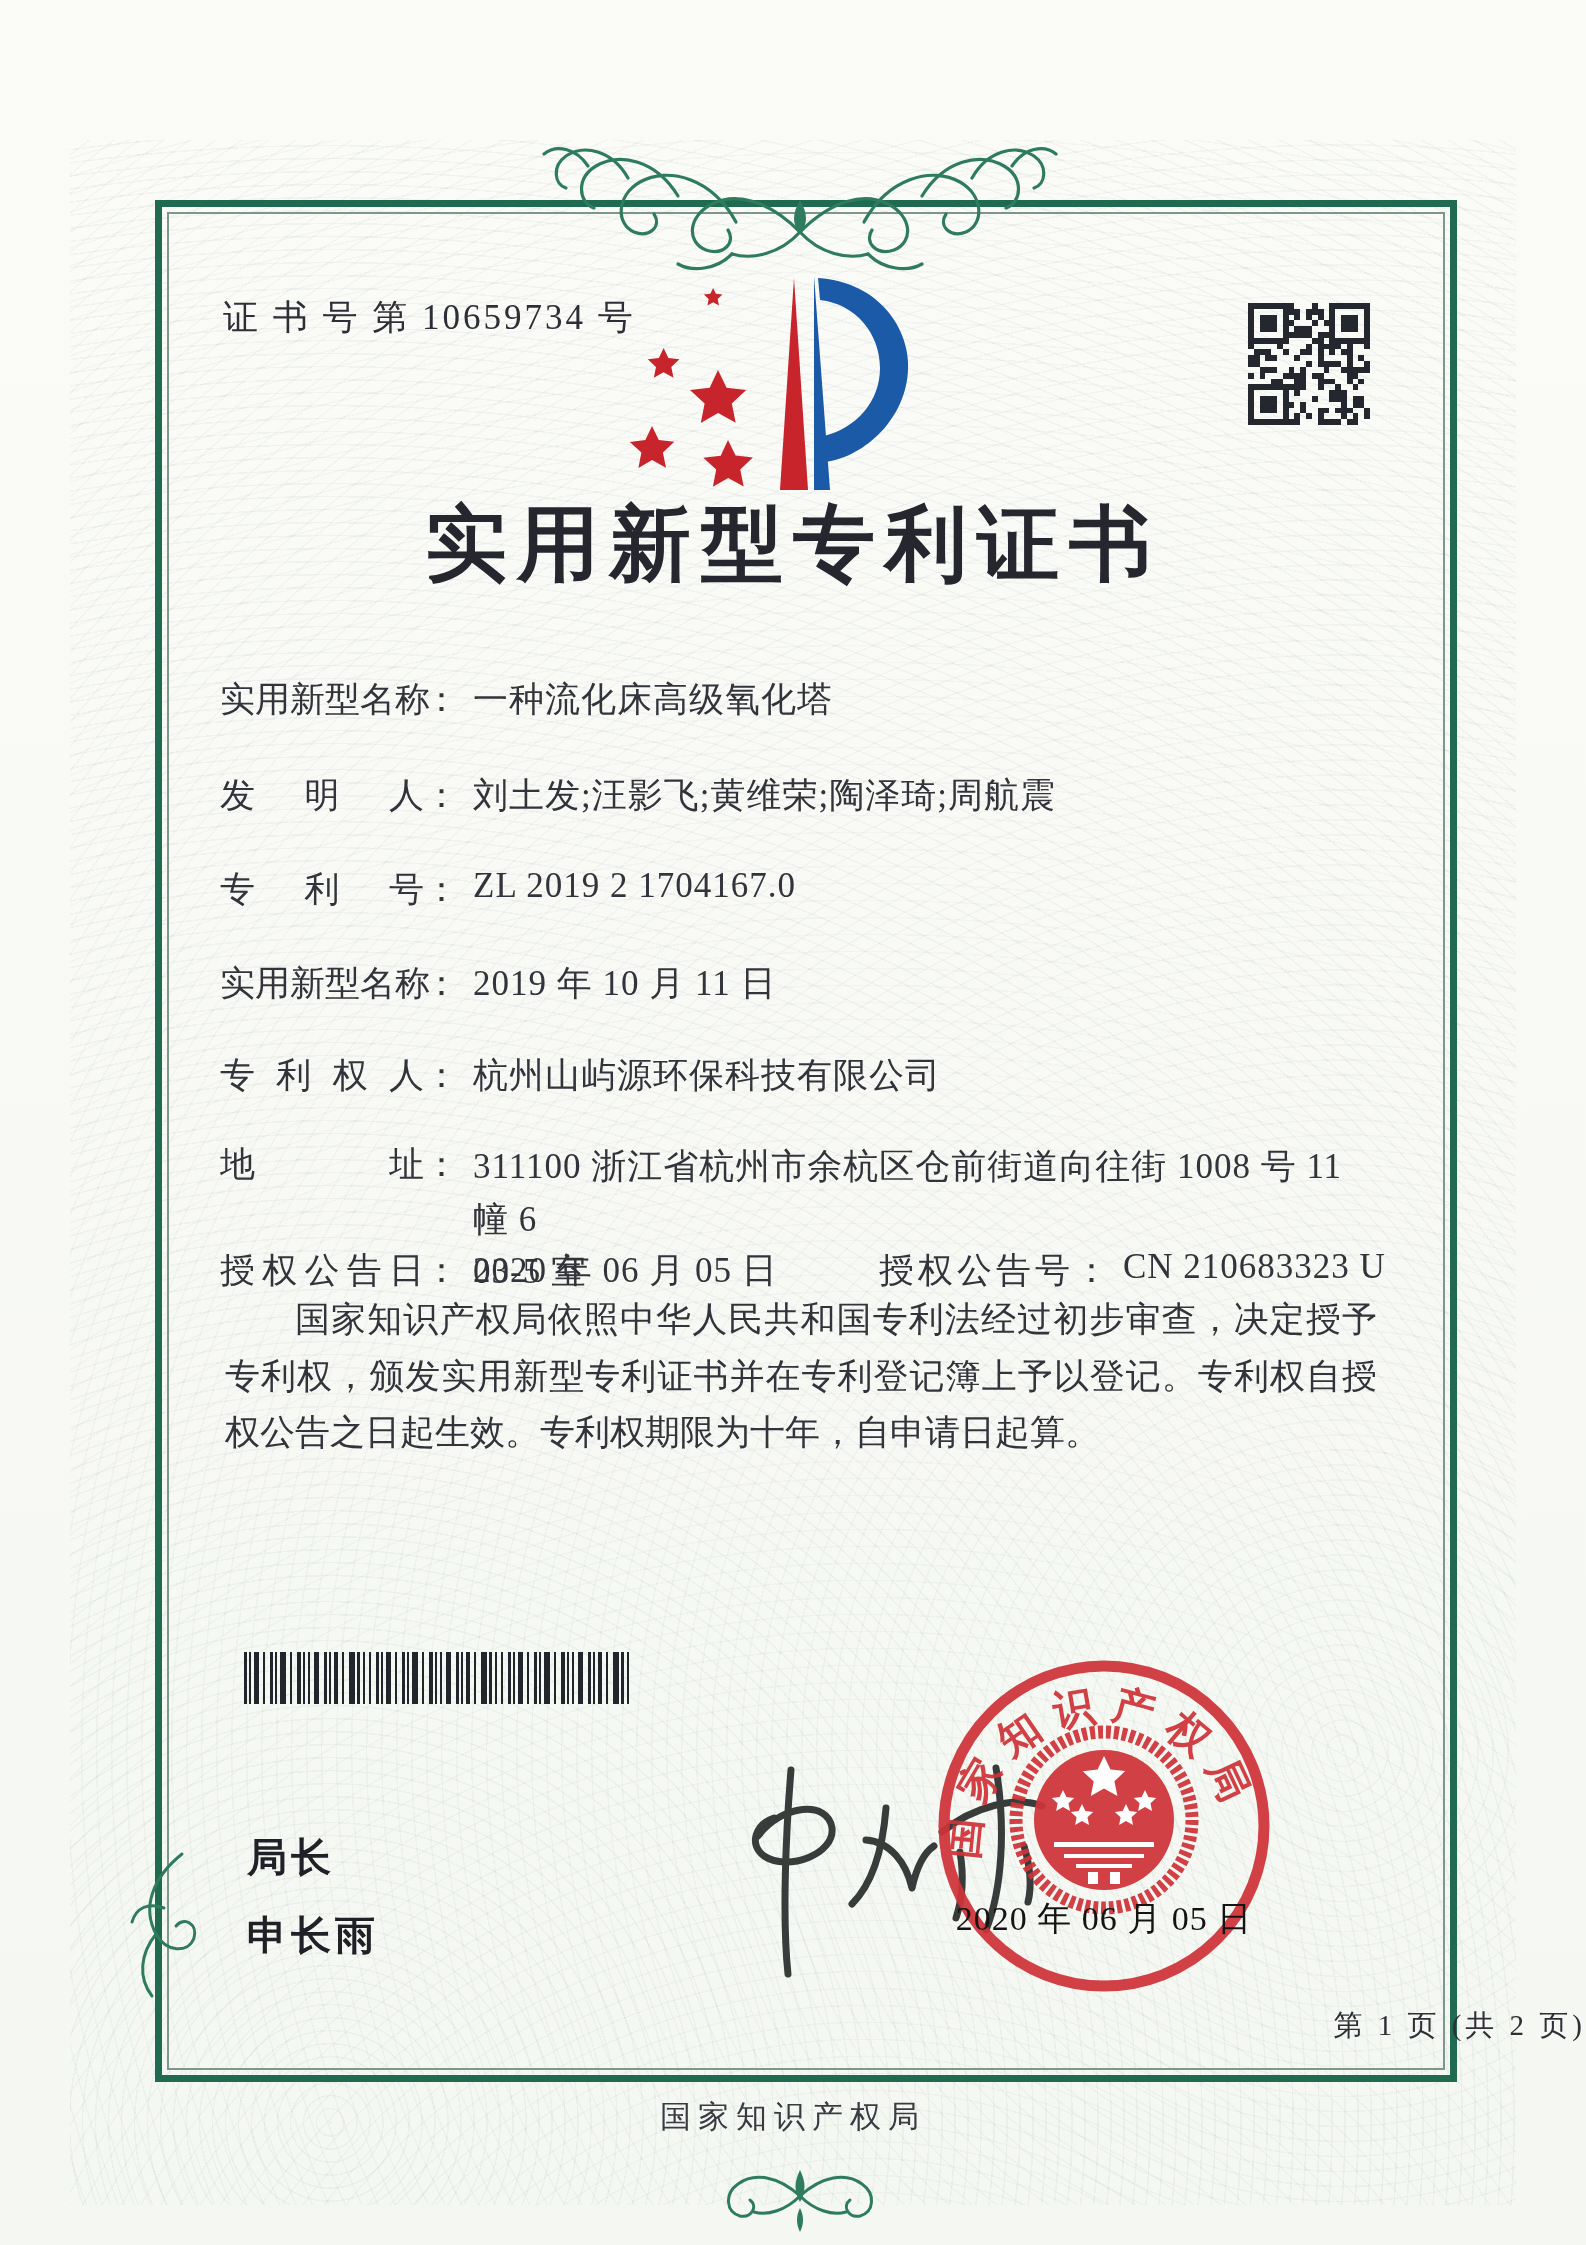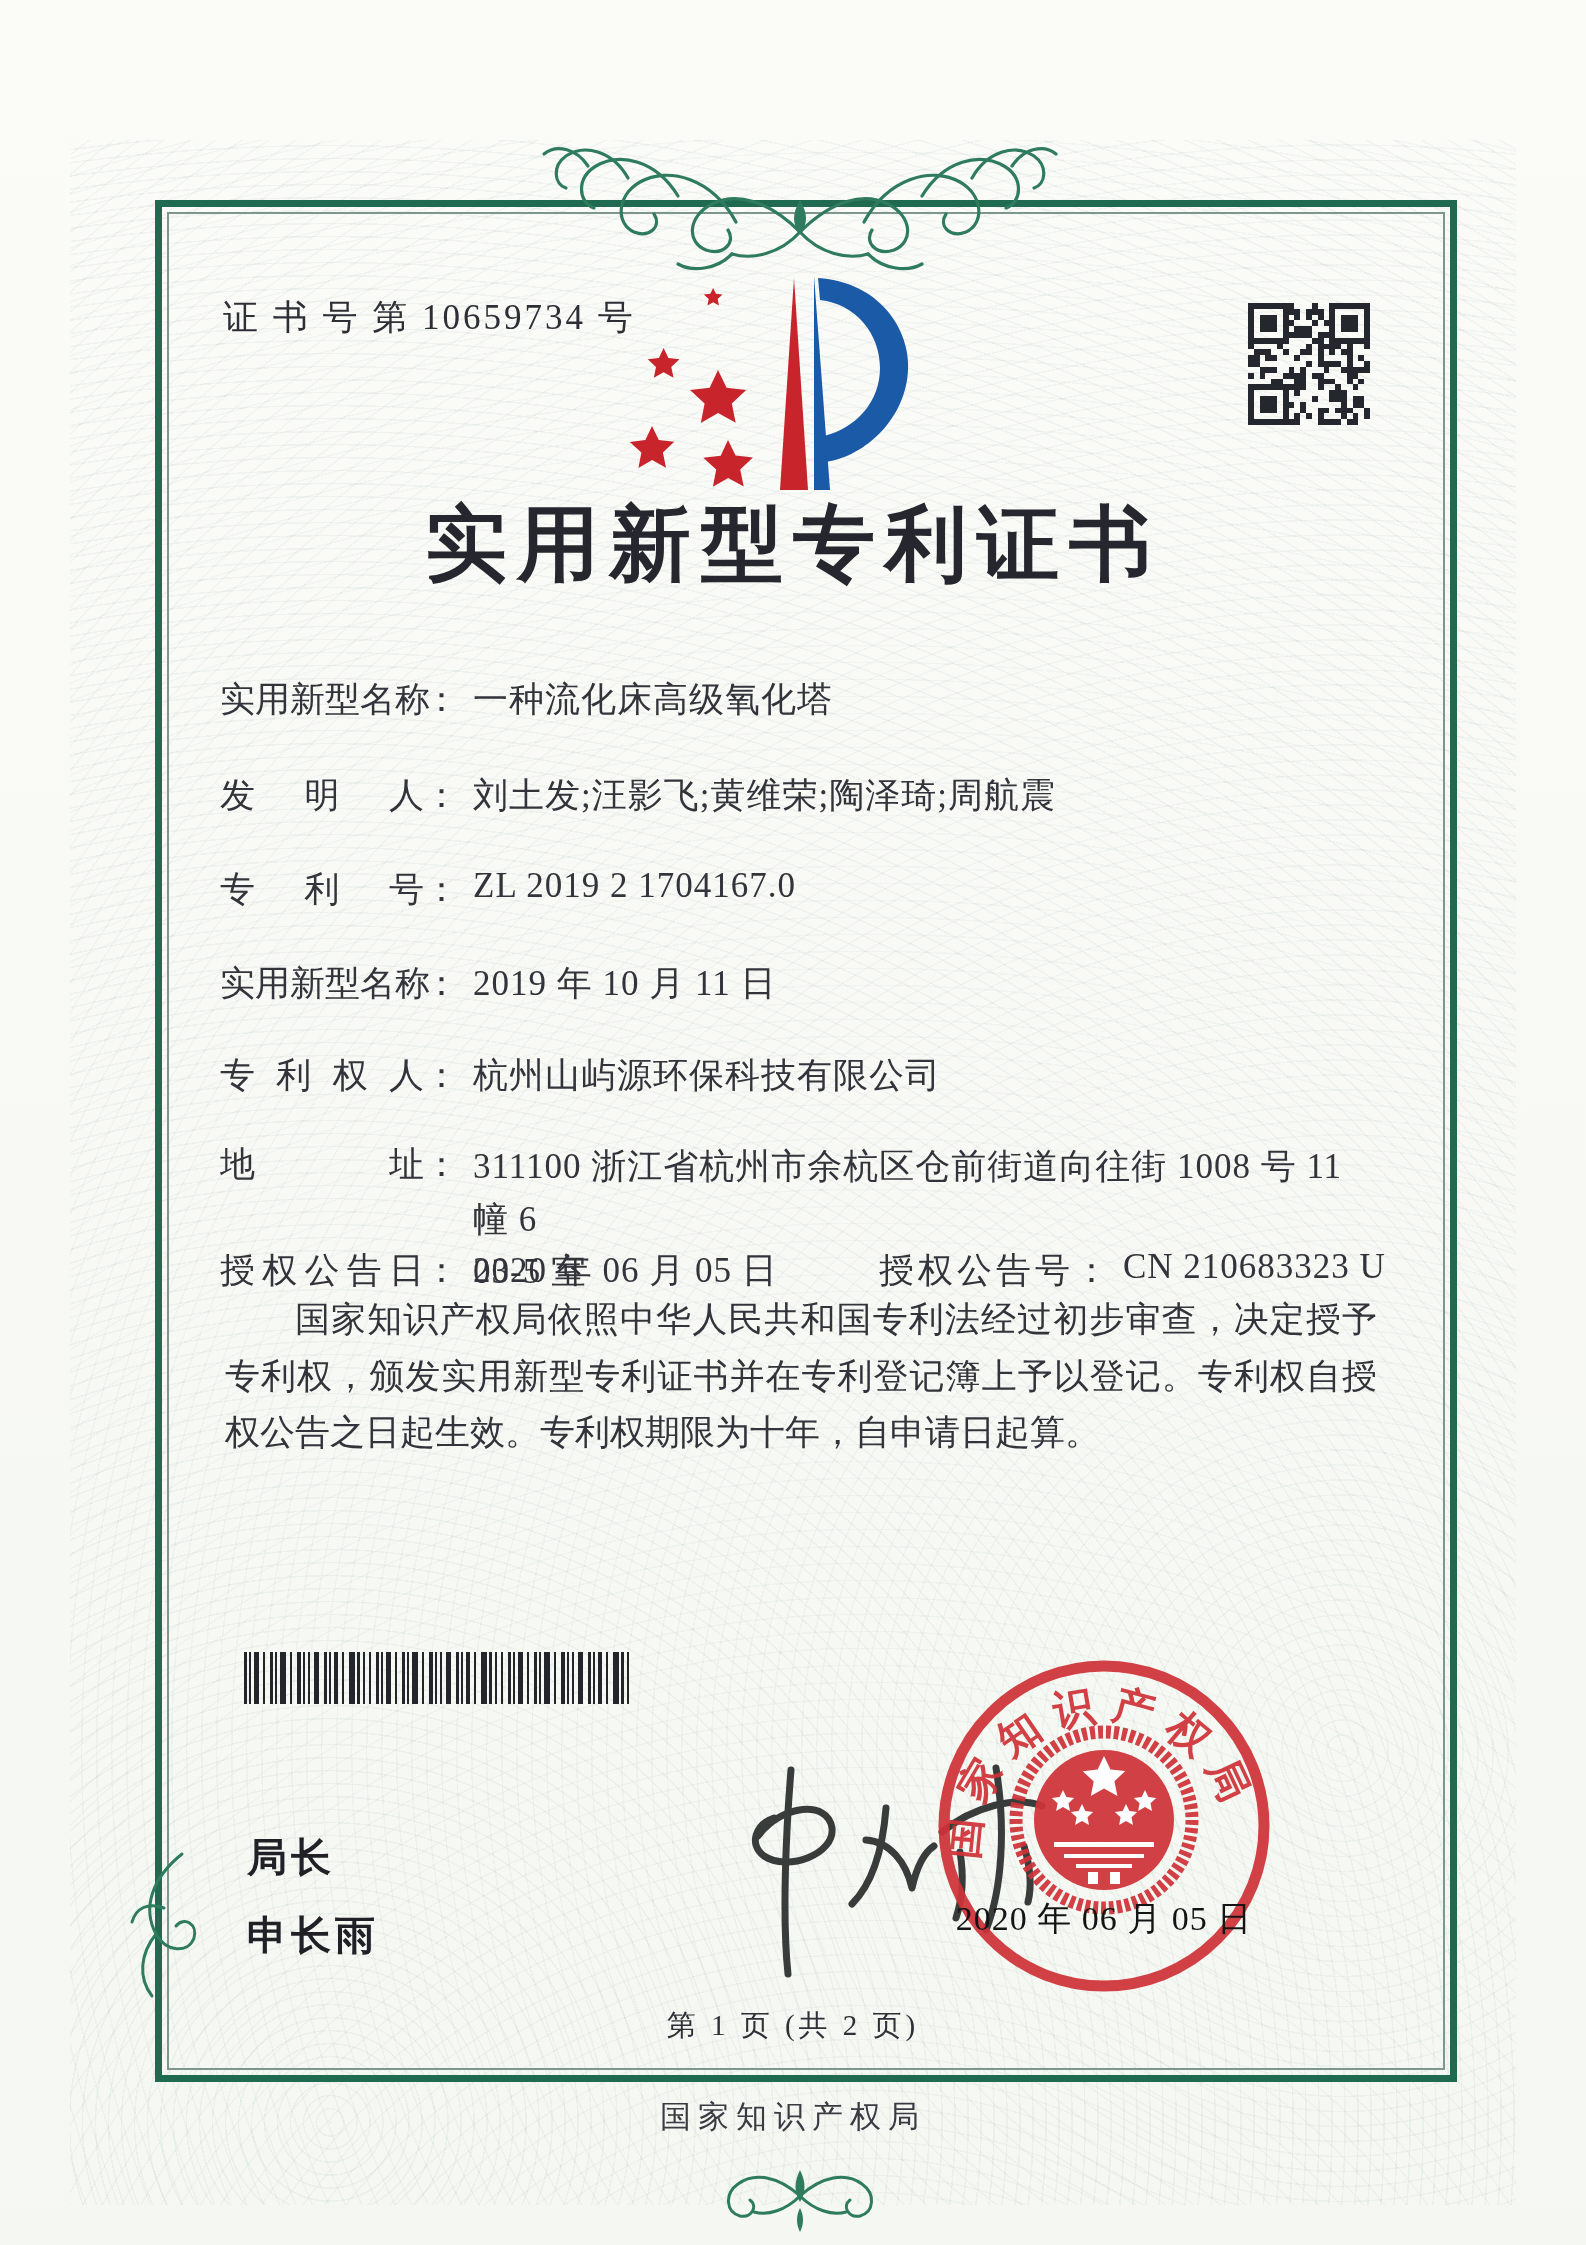--- a/index.html
+++ b/index.html
@@ -62,21 +62,21 @@
         font-weight:700;font-size:40px;color:#202026;letter-spacing:4px;}
   .signer{left:247px;top:1908px;font-family:"Liberation Sans","DejaVu Sans",sans-serif;
         font-weight:700;font-size:40px;color:#202026;letter-spacing:4px;}
 
   .signature{left:690px;top:1748px;width:360px;height:235px;}
 
   .seal{left:930px;top:1652px;width:348px;height:348px;opacity:.93;}
   .seal-date{left:930px;top:1896px;width:348px;text-align:center;font-size:34px;color:#141414;
              letter-spacing:1px;z-index:3;}
 
-  .page-indicator{left:0;top:2006px;width:1586px;text-align:center;font-size:29px;color:#2f2f37;letter-spacing:4px;}
+  .page-indicator{left:0;top:2006px;width:1586px;text-align:right;font-size:29px;color:#2f2f37;letter-spacing:4px;}
   .continuation{left:0;top:2096px;width:1586px;text-align:center;font-size:31px;color:#3a3a42;letter-spacing:7px;}
 
   .flourish-top{left:528px;top:104px;width:544px;height:170px;}
   .ornament-left{left:112px;top:1850px;width:96px;height:150px;}
   .ornament-bottom{left:712px;top:2152px;width:176px;height:84px;}
 </style>
 </head>
 <body>
 
 <div class="page">

